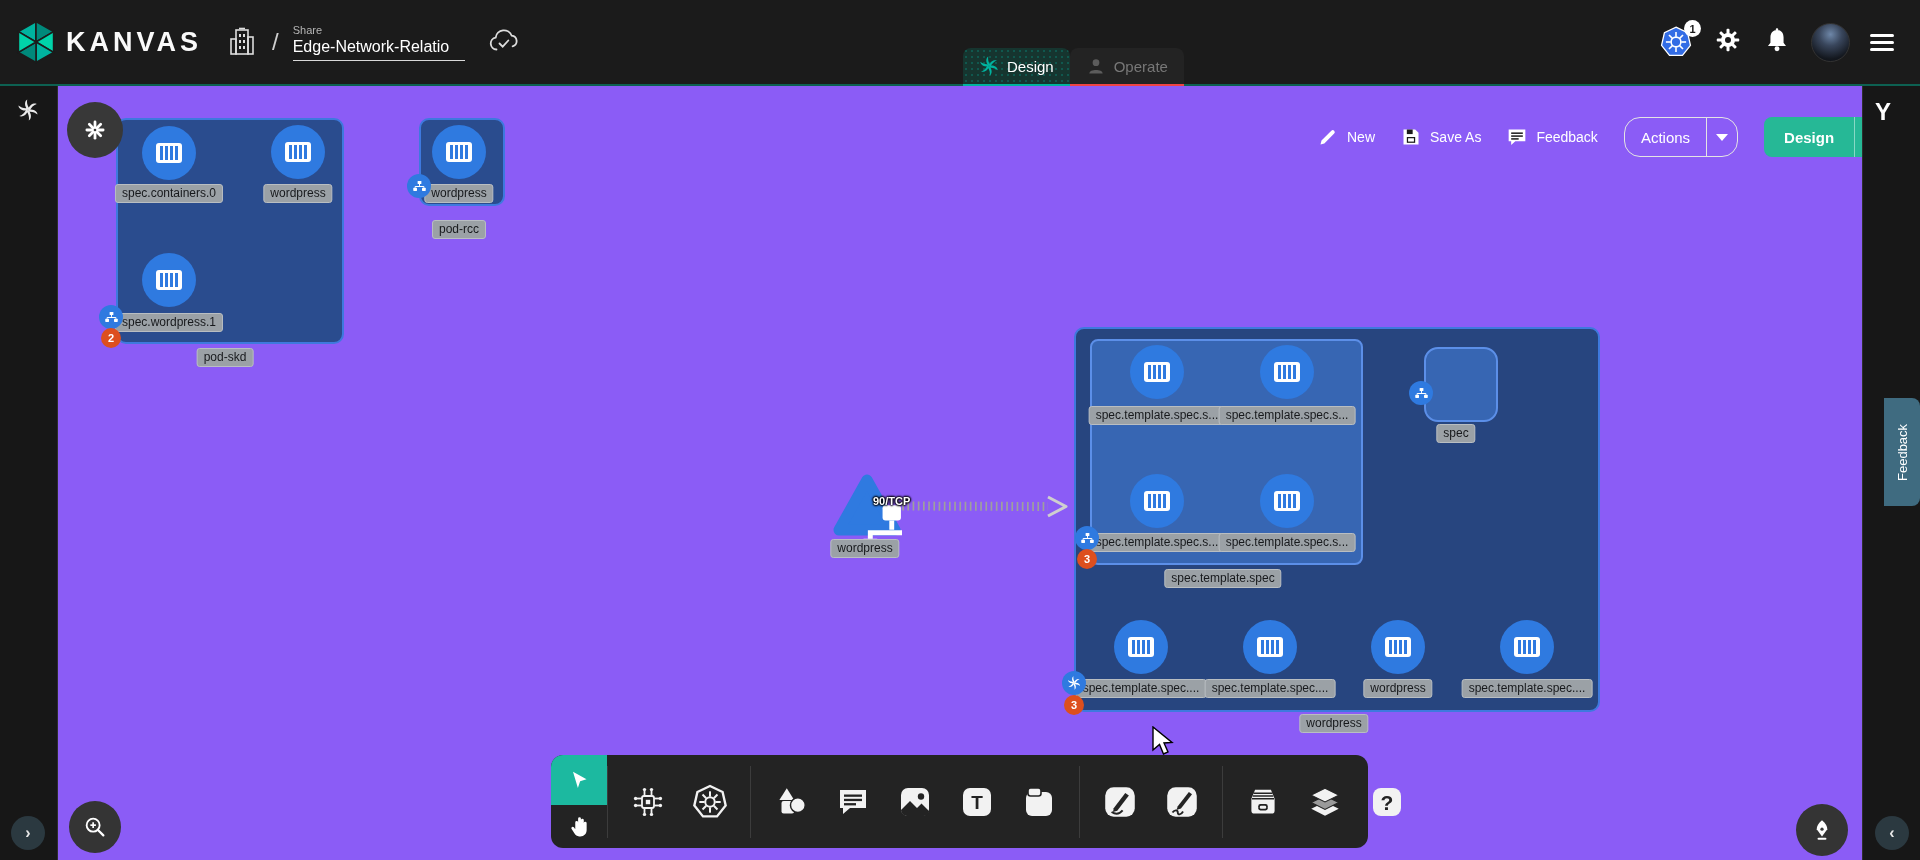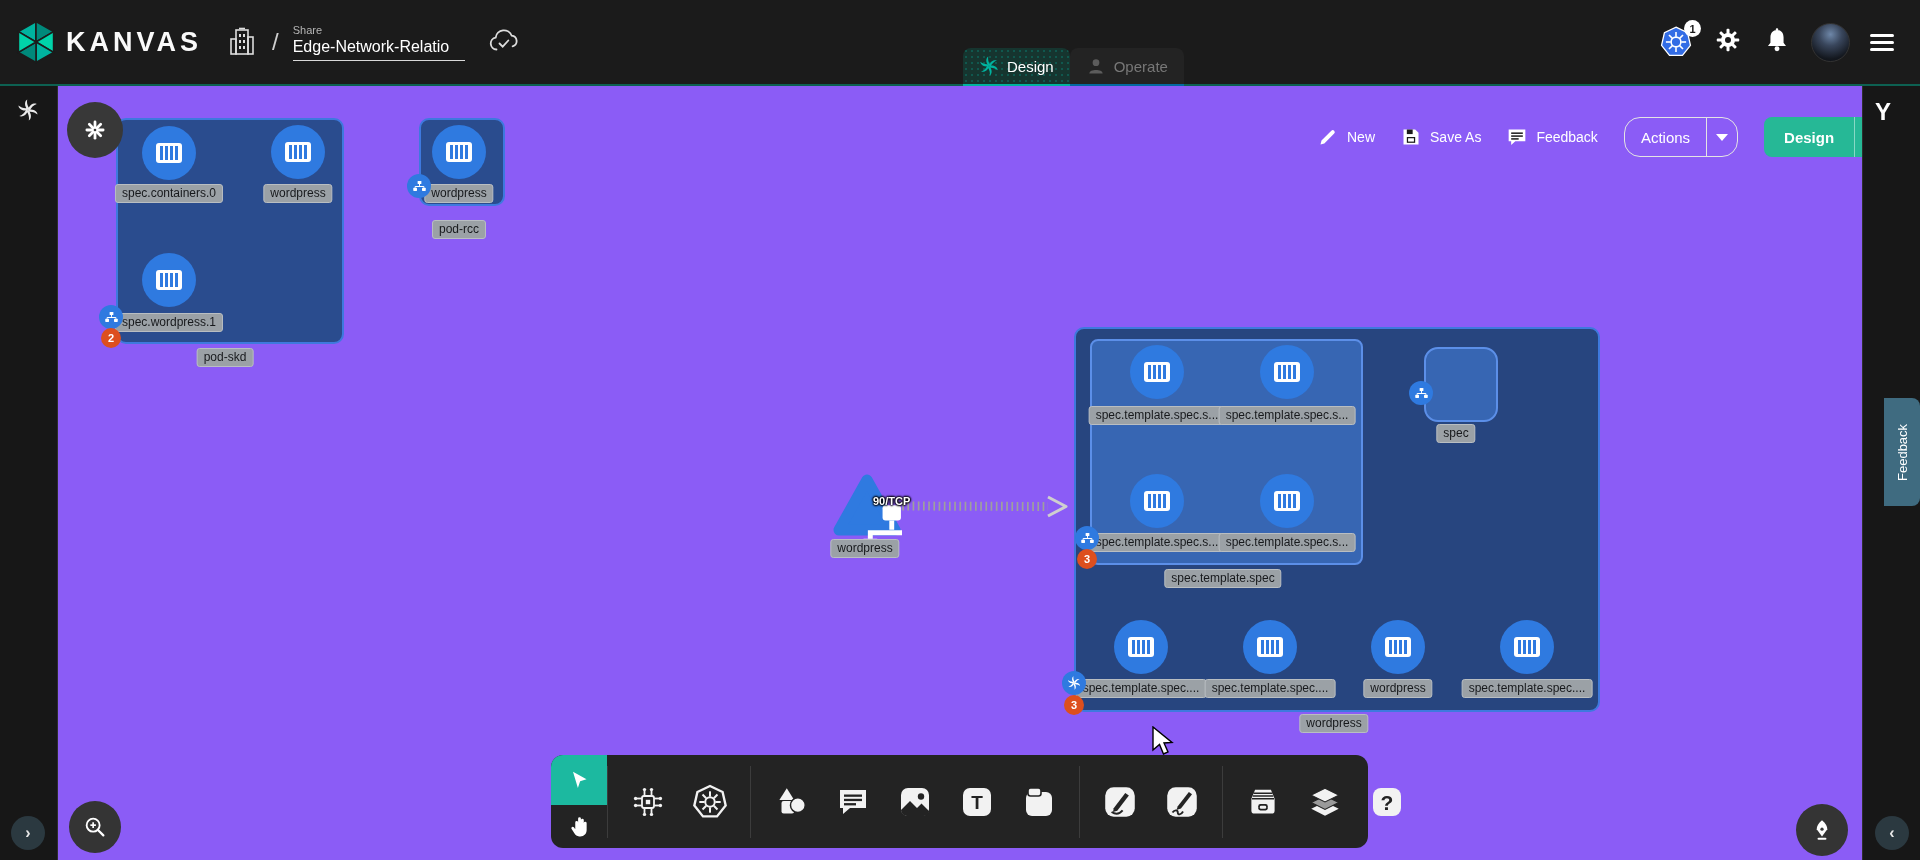--- a/index.html
+++ b/index.html
@@ -28,21 +28,21 @@
           border:1px solid #333;}
   .burger{display:flex;flex-direction:column;gap:4px;cursor:pointer;}
   .burger span{display:block;width:24px;height:3px;background:#fff;border-radius:2px;}
 
   
   .tabs{position:absolute;left:963px;bottom:-2px;display:flex;z-index:51;}
   .tab{height:36px;display:flex;align-items:center;gap:8px;padding:0 16px;font-size:15px;
        border-radius:8px 8px 0 0;cursor:pointer;}
   .tab.active{background:#16352f;color:#fff;border-bottom:2px solid #00B39F;
        background-image:radial-gradient(rgba(0,179,159,.28) 1px,transparent 1px);background-size:6px 6px;}
-  .tab.inactive{background:#232323;color:#777;border-bottom:2px solid #0369a1;}
+  .tab.inactive{background:#232323;color:#777;border-bottom:2px solid #ef4444;}
 
   
   .strip{position:absolute;top:86px;bottom:0;width:57px;background:#171717;z-index:40;}
   .strip.left{left:0;border-right:1px solid #2e2e2e;}
   .strip.right{right:0;border-left:1px solid #2e2e2e;}
   .round-btn{position:absolute;border-radius:50%;display:flex;align-items:center;justify-content:center;cursor:pointer;}
   .chev-btn{width:34px;height:34px;background:#2b3940;color:#e8e8e8;font-size:16px;font-weight:bold;}
   .y-handle{position:absolute;left:12px;top:12px;color:#fff;font-size:24px;font-weight:800;}
   .feedback{position:absolute;right:0;top:398px;width:36px;height:108px;background:#3F6B80;
             border-radius:8px 0 0 8px;color:#fff;font-size:13px;z-index:45;

